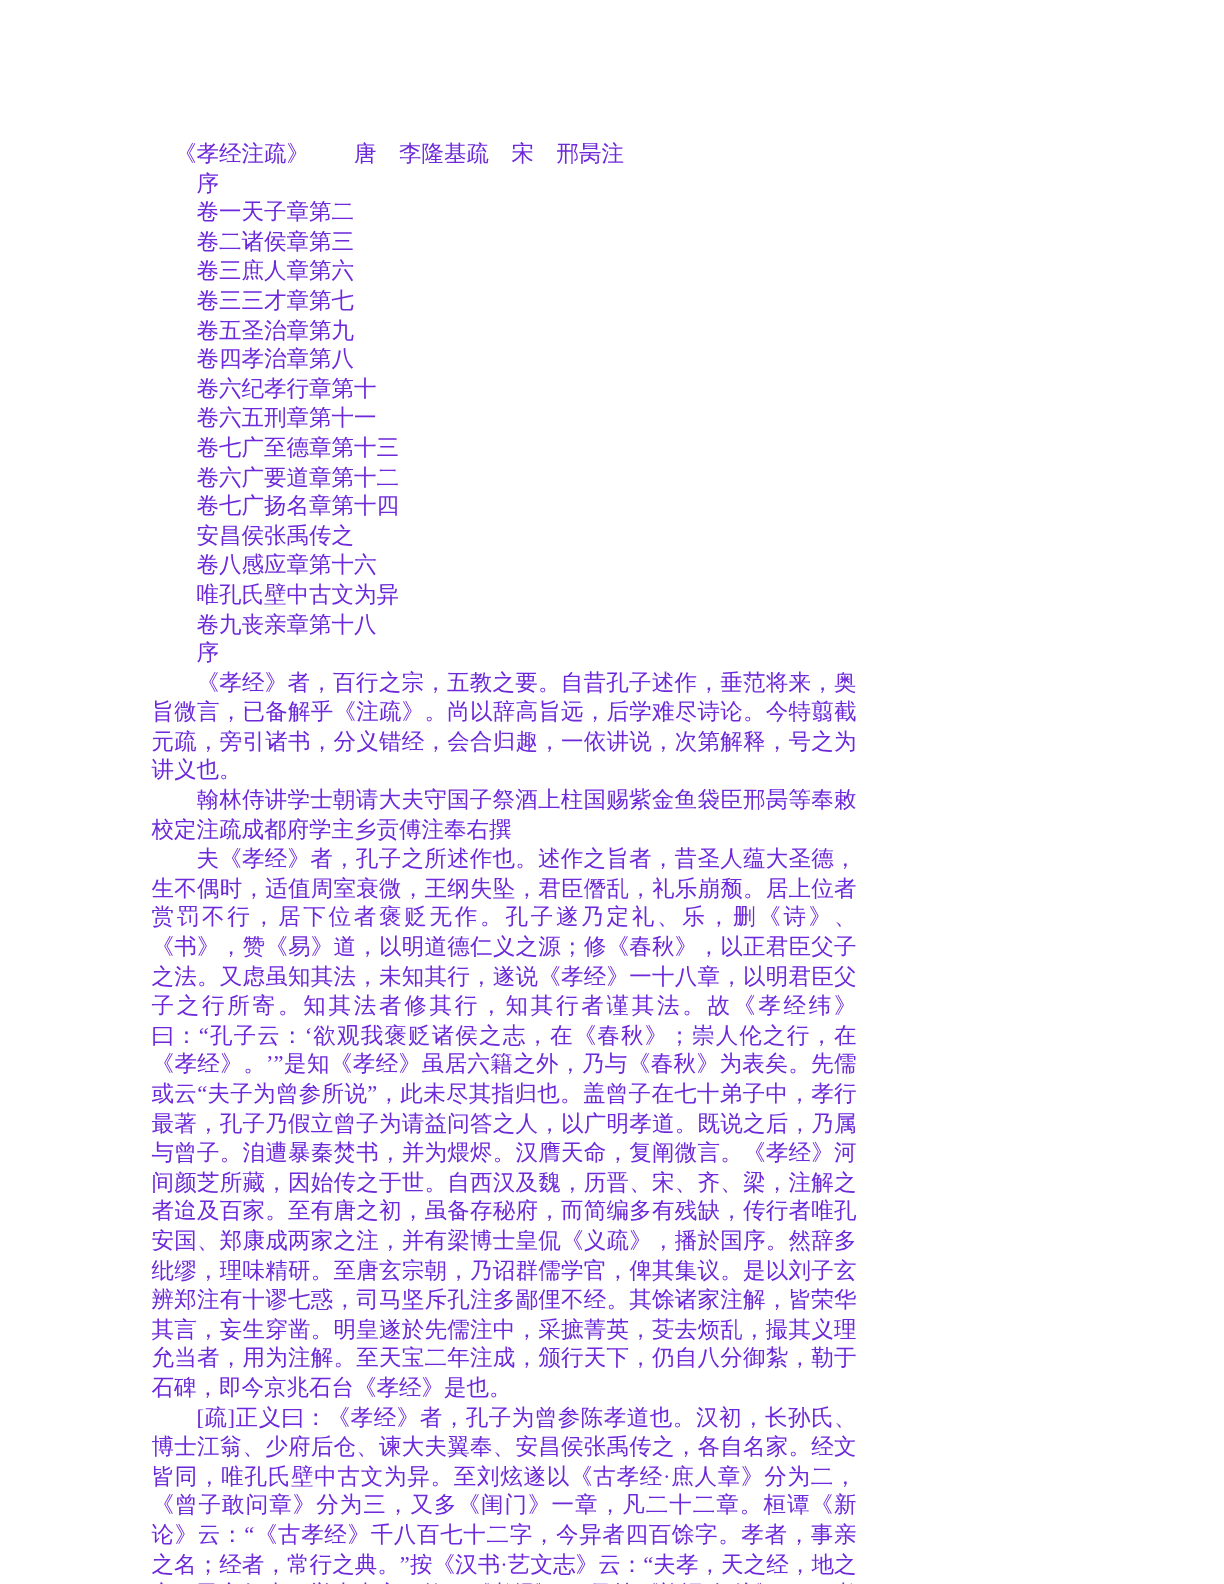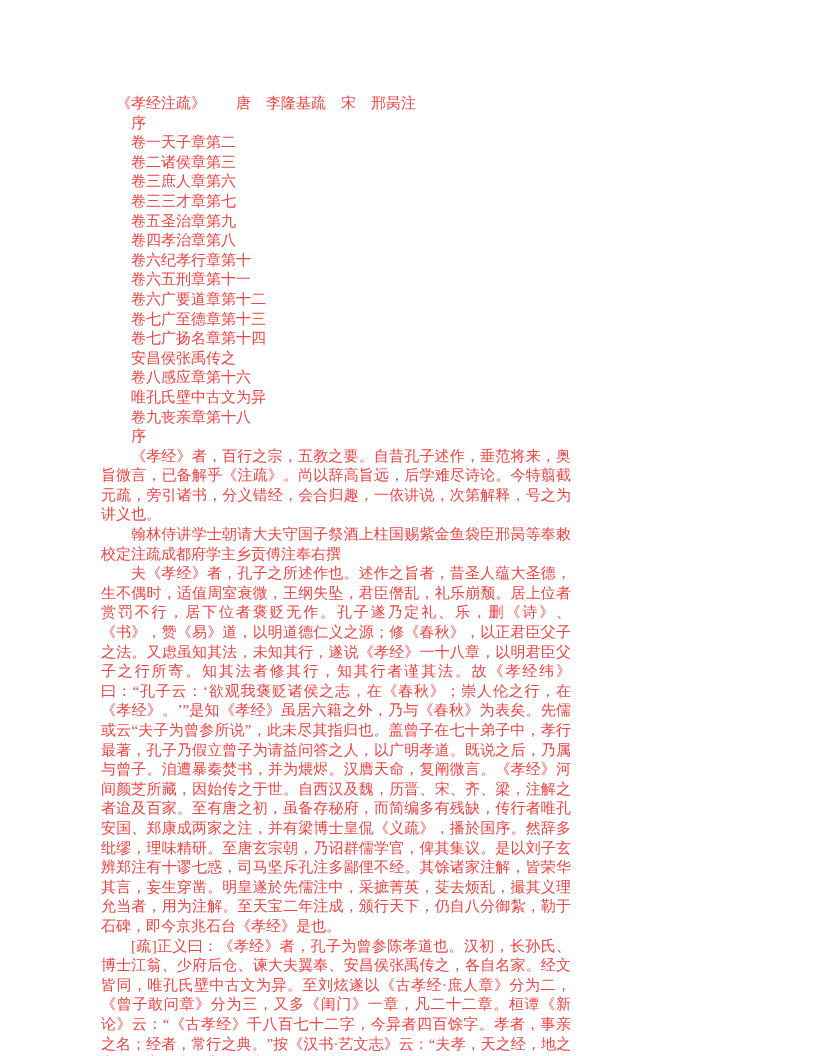--- a/index.html
+++ b/index.html
@@ -13,21 +13,21 @@
     overflow: hidden;
   }
   .page {
     box-sizing: border-box;
     width: 668px;
     height: 1056px;
     padding: 94px 97px 0 101px;
     font-family: "Liberation Serif", "DejaVu Serif", serif;
     font-size: 15px;
     line-height: 19.6px;
-    color: #ef4444;
+    color: #6d28d9;
     background: #ffffff;
   }
   .doc-title {
     margin: 0;
     text-indent: 1em;
     white-space: pre-wrap;
   }
   .toc {
     margin: 0;
   }
@@ -51,22 +51,22 @@
   <div class="toc">
     <div class="toc-item">序</div>
     <div class="toc-item">卷一天子章第二</div>
     <div class="toc-item">卷二诸侯章第三</div>
     <div class="toc-item">卷三庶人章第六</div>
     <div class="toc-item">卷三三才章第七</div>
     <div class="toc-item">卷五圣治章第九</div>
     <div class="toc-item">卷四孝治章第八</div>
     <div class="toc-item">卷六纪孝行章第十</div>
     <div class="toc-item">卷六五刑章第十一</div>
+    <div class="toc-item">卷七广至德章第十三</div>
     <div class="toc-item">卷六广要道章第十二</div>
-    <div class="toc-item">卷七广至德章第十三</div>
     <div class="toc-item">卷七广扬名章第十四</div>
     <div class="toc-item">安昌侯张禹传之</div>
     <div class="toc-item">卷八感应章第十六</div>
     <div class="toc-item">唯孔氏壁中古文为异</div>
     <div class="toc-item">卷九丧亲章第十八</div>
     <div class="toc-item">序</div>
   </div>
 
   <p class="para">《孝经》者，百行之宗，五教之要。自昔孔子述作，垂范将来，奥旨微言，已备解乎《注疏》。尚以辞高旨远，后学难尽诗论。今特翦截元疏，旁引诸书，分义错经，会合归趣，一依讲说，次第解释，号之为讲义也。</p>
 

